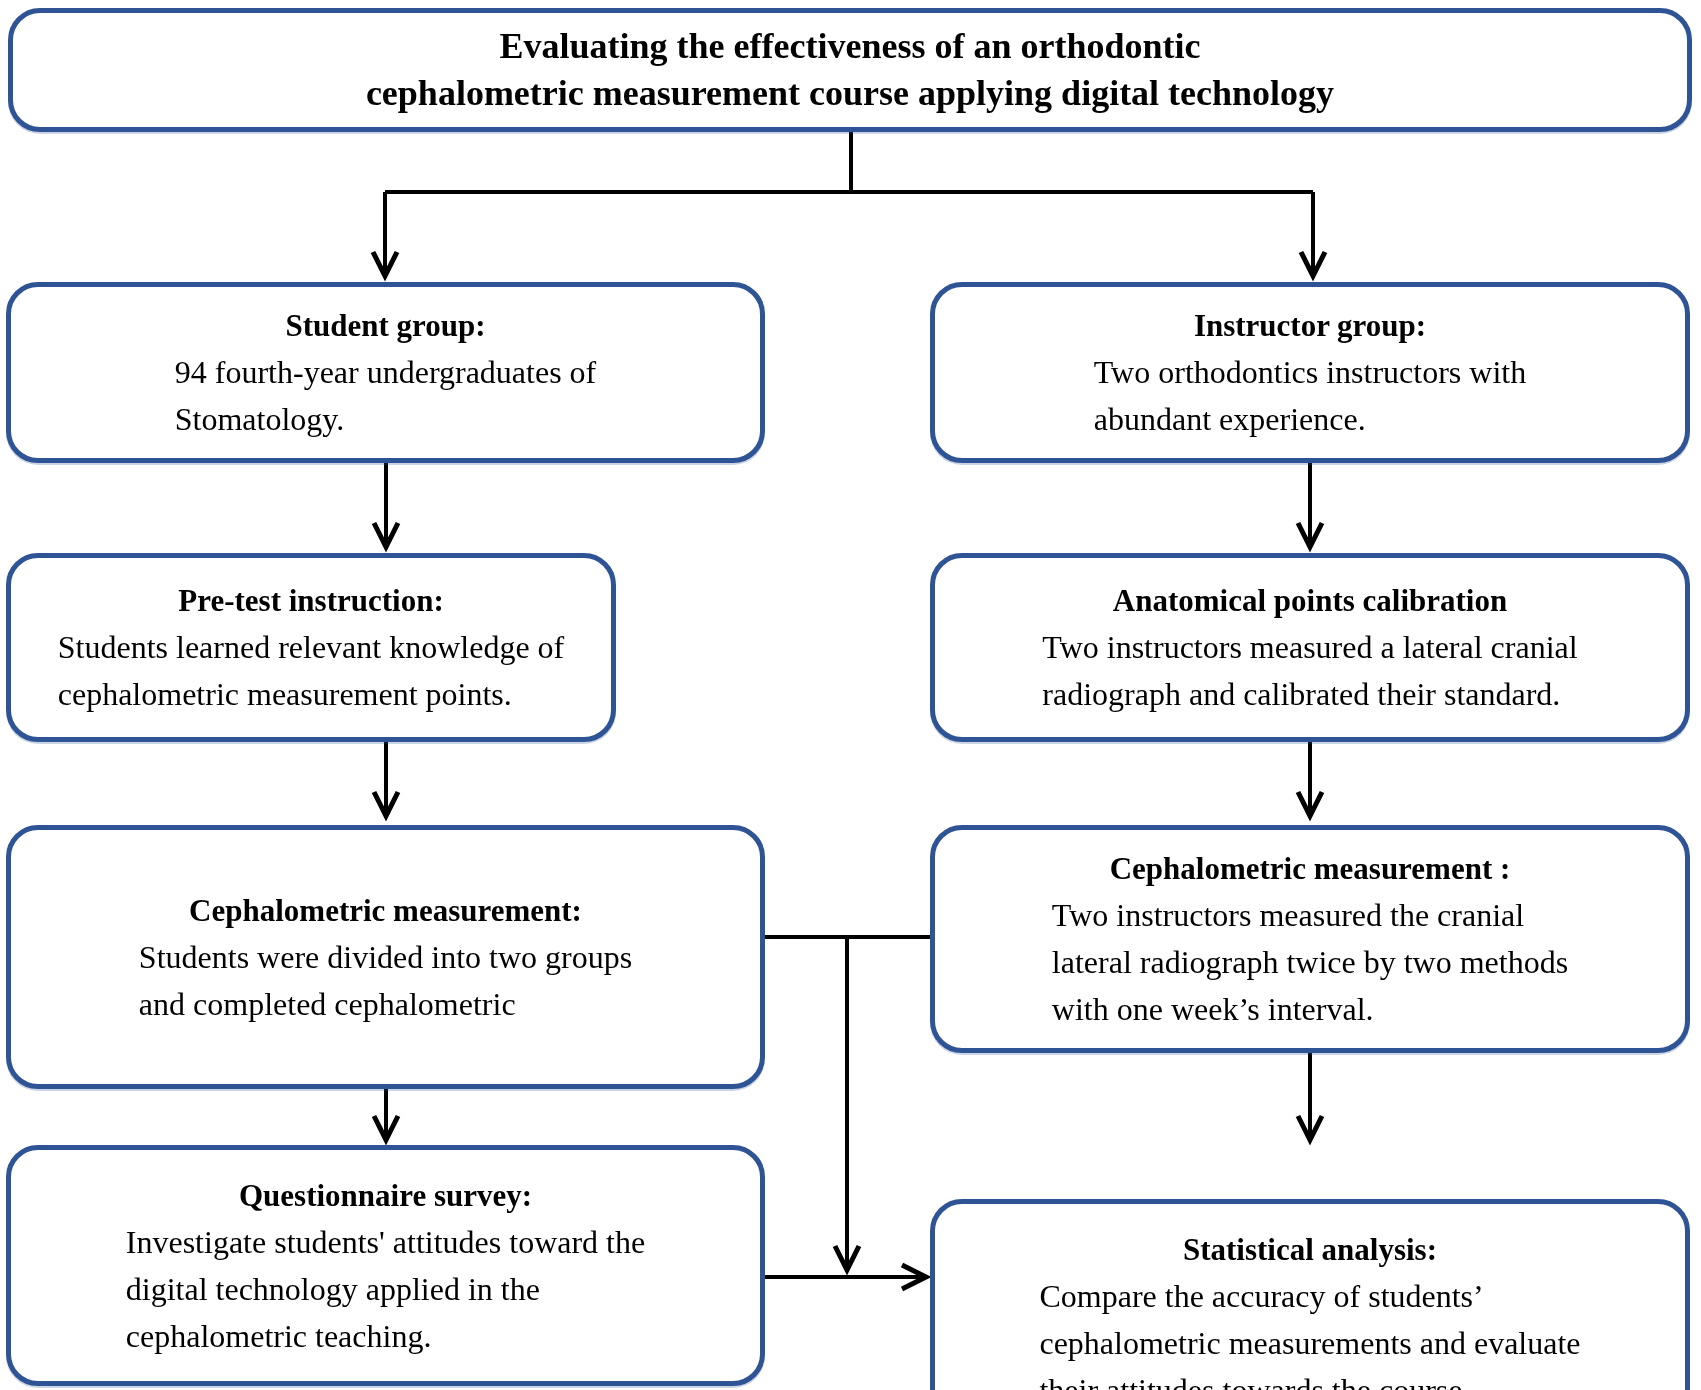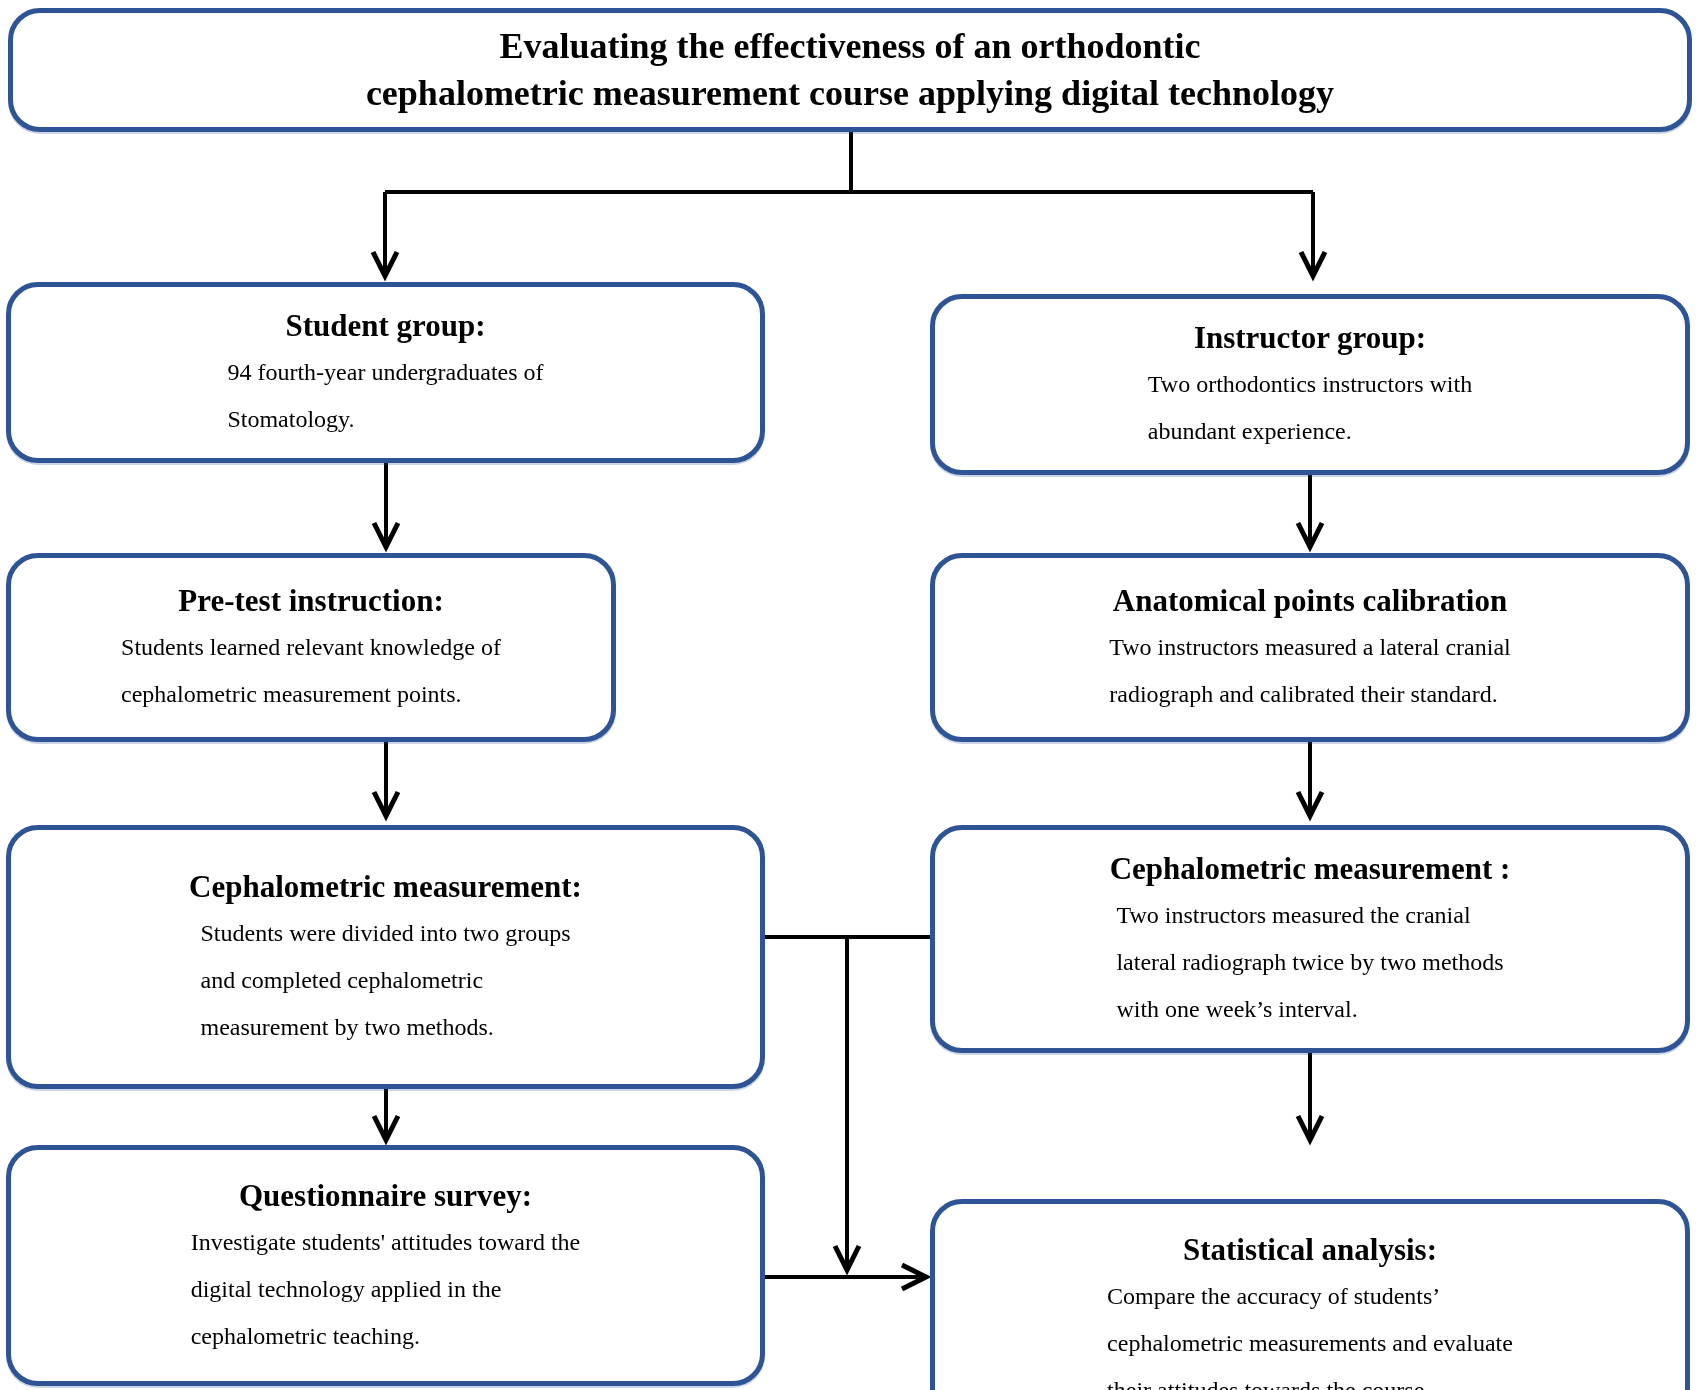--- a/index.html
+++ b/index.html
@@ -44,21 +44,21 @@
     align-items: center;
     line-height: 47px;
     box-shadow: 0 2px 0 rgba(47,84,150,0.25);
     font-family: Liberation Serif, serif;
   }
   .node .heading {
     font-weight: bold;
     font-size: 31px;
     white-space: nowrap;
   }
-  .node .body { font-size: 24px; }
+  .node .body { font-size: 32px; }
   .node .body .body-line { white-space: nowrap; }
   .title-box .title-line {
     font-weight: bold;
     font-size: 36px;
     white-space: nowrap;
   }
 </style>
 </head>
 <body>
 
@@ -115,34 +115,33 @@
         <div class="body-line">Students learned relevant knowledge of</div>
         <div class="body-line">cephalometric measurement points.</div>
       </div>
   </div>
 
   <div class="node" style="left:6px;top:825px;width:759px;height:264px">
     <div class="heading">Cephalometric measurement:</div>
     <div class="body">
         <div class="body-line">Students were divided into two groups</div>
         <div class="body-line">and completed cephalometric</div>
-        <div class="body-line">measurement by two methods.</div>
       </div>
   </div>
 
   <div class="node" style="left:6px;top:1145px;width:759px;height:241px">
     <div class="heading">Questionnaire survey:</div>
     <div class="body">
         <div class="body-line">Investigate students' attitudes toward the</div>
         <div class="body-line">digital technology applied in the</div>
         <div class="body-line">cephalometric teaching.</div>
       </div>
   </div>
 
-  <div class="node" style="left:930px;top:294px;width:760px;height:181px">
+  <div class="node" style="left:930px;top:282px;width:760px;height:181px">
     <div class="heading">Instructor group:</div>
     <div class="body">
         <div class="body-line">Two orthodontics instructors with</div>
         <div class="body-line">abundant experience.</div>
       </div>
   </div>
 
   <div class="node" style="left:930px;top:553px;width:760px;height:189px">
     <div class="heading">Anatomical points calibration</div>
     <div class="body">

